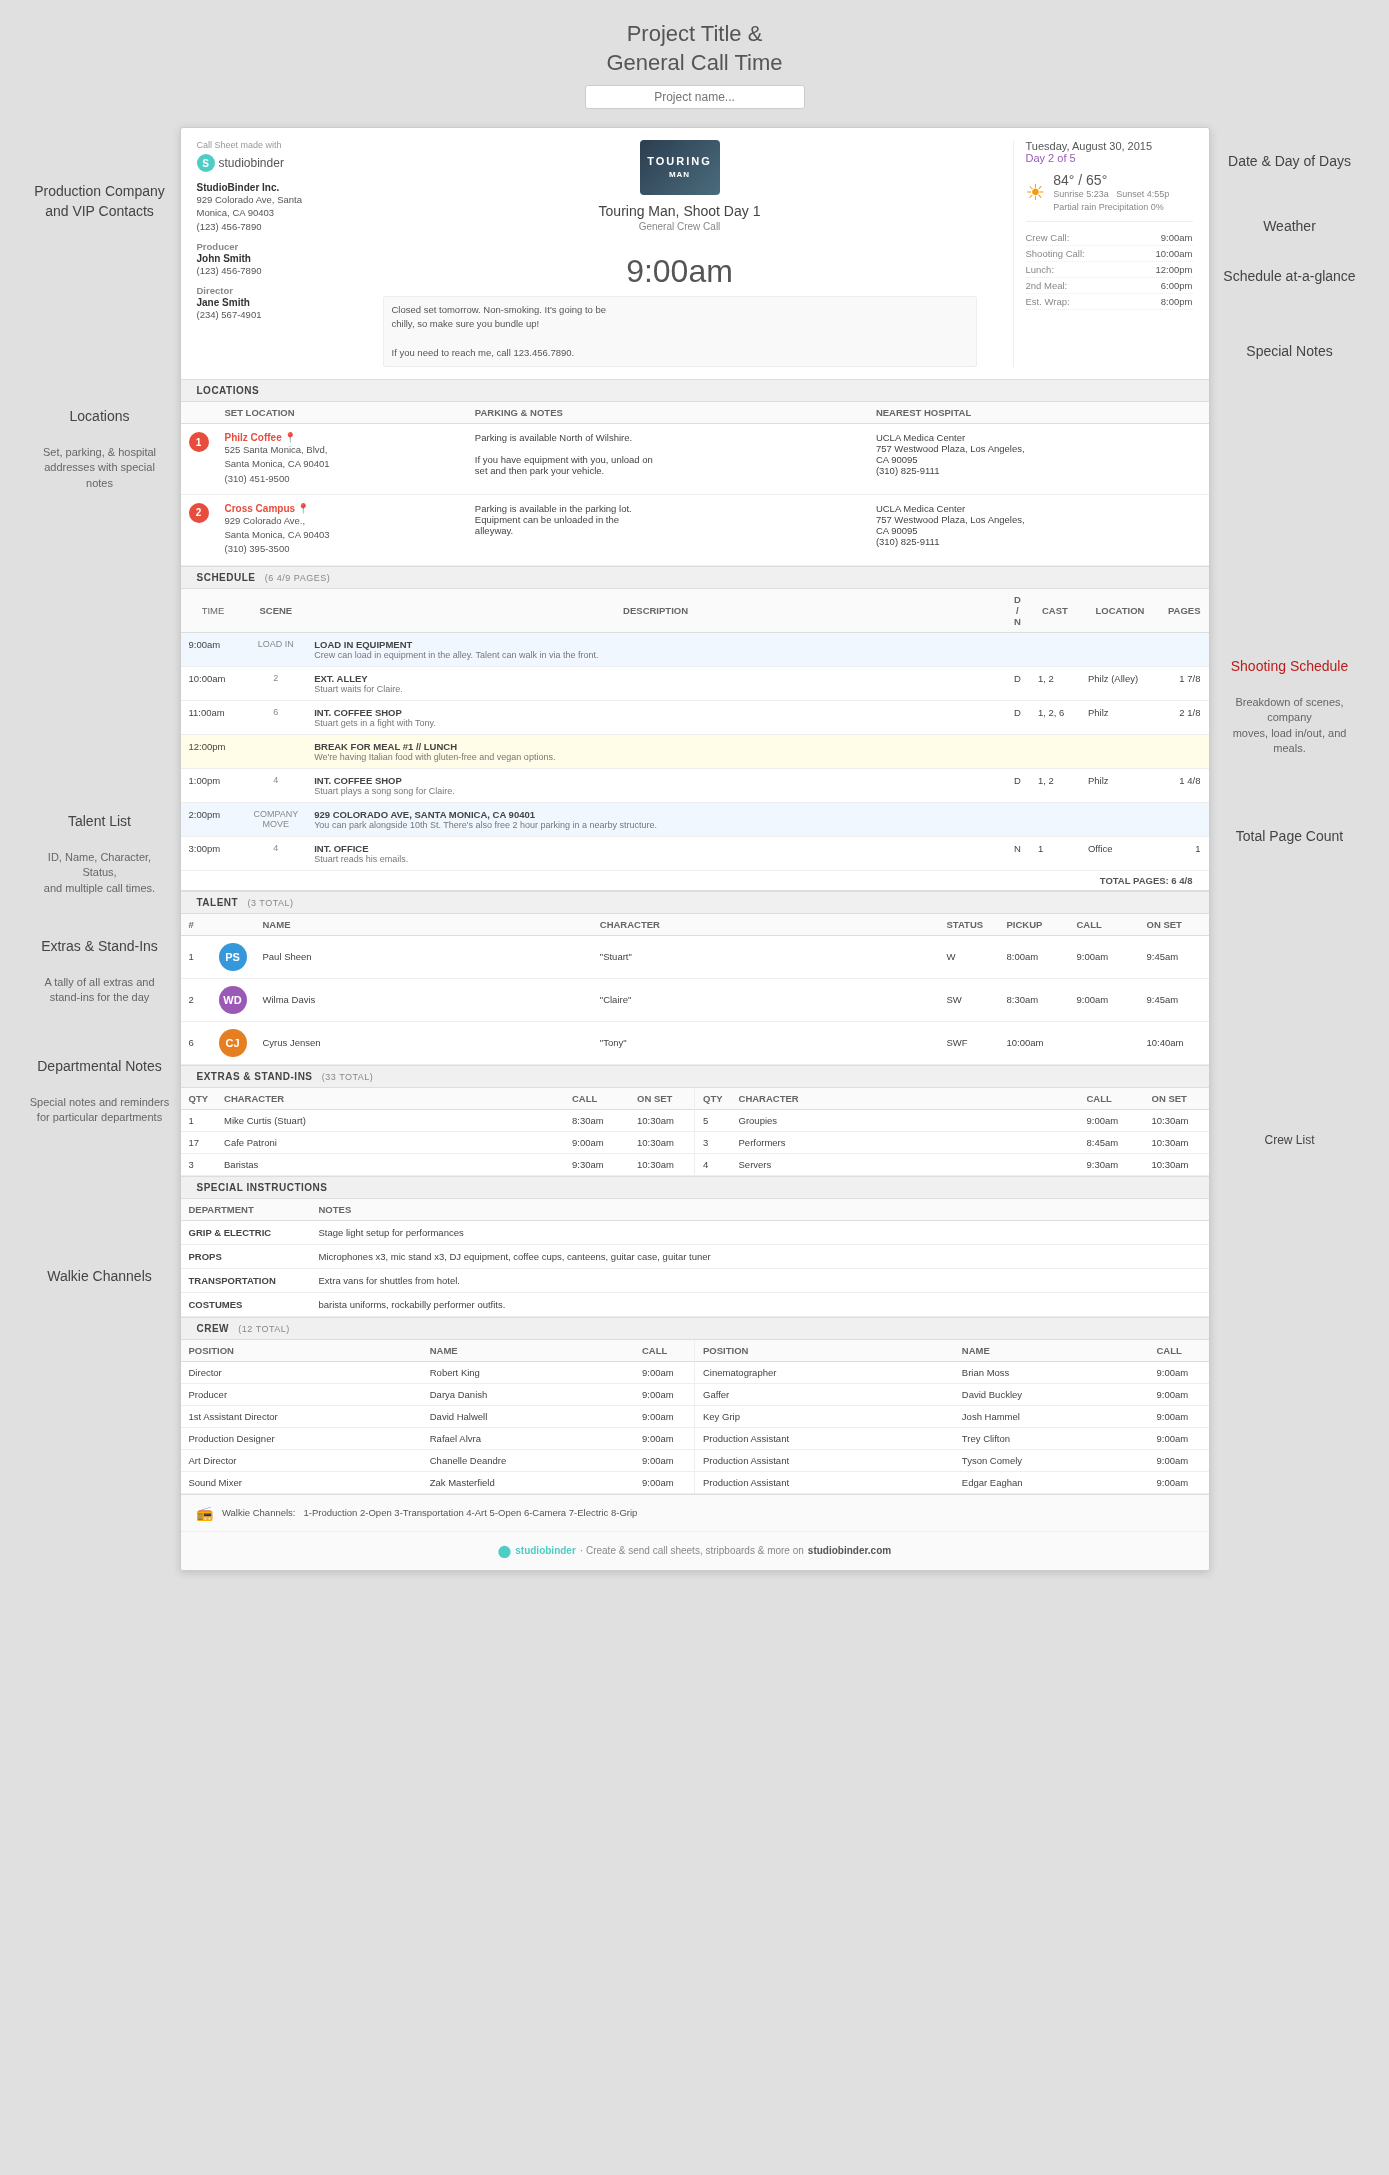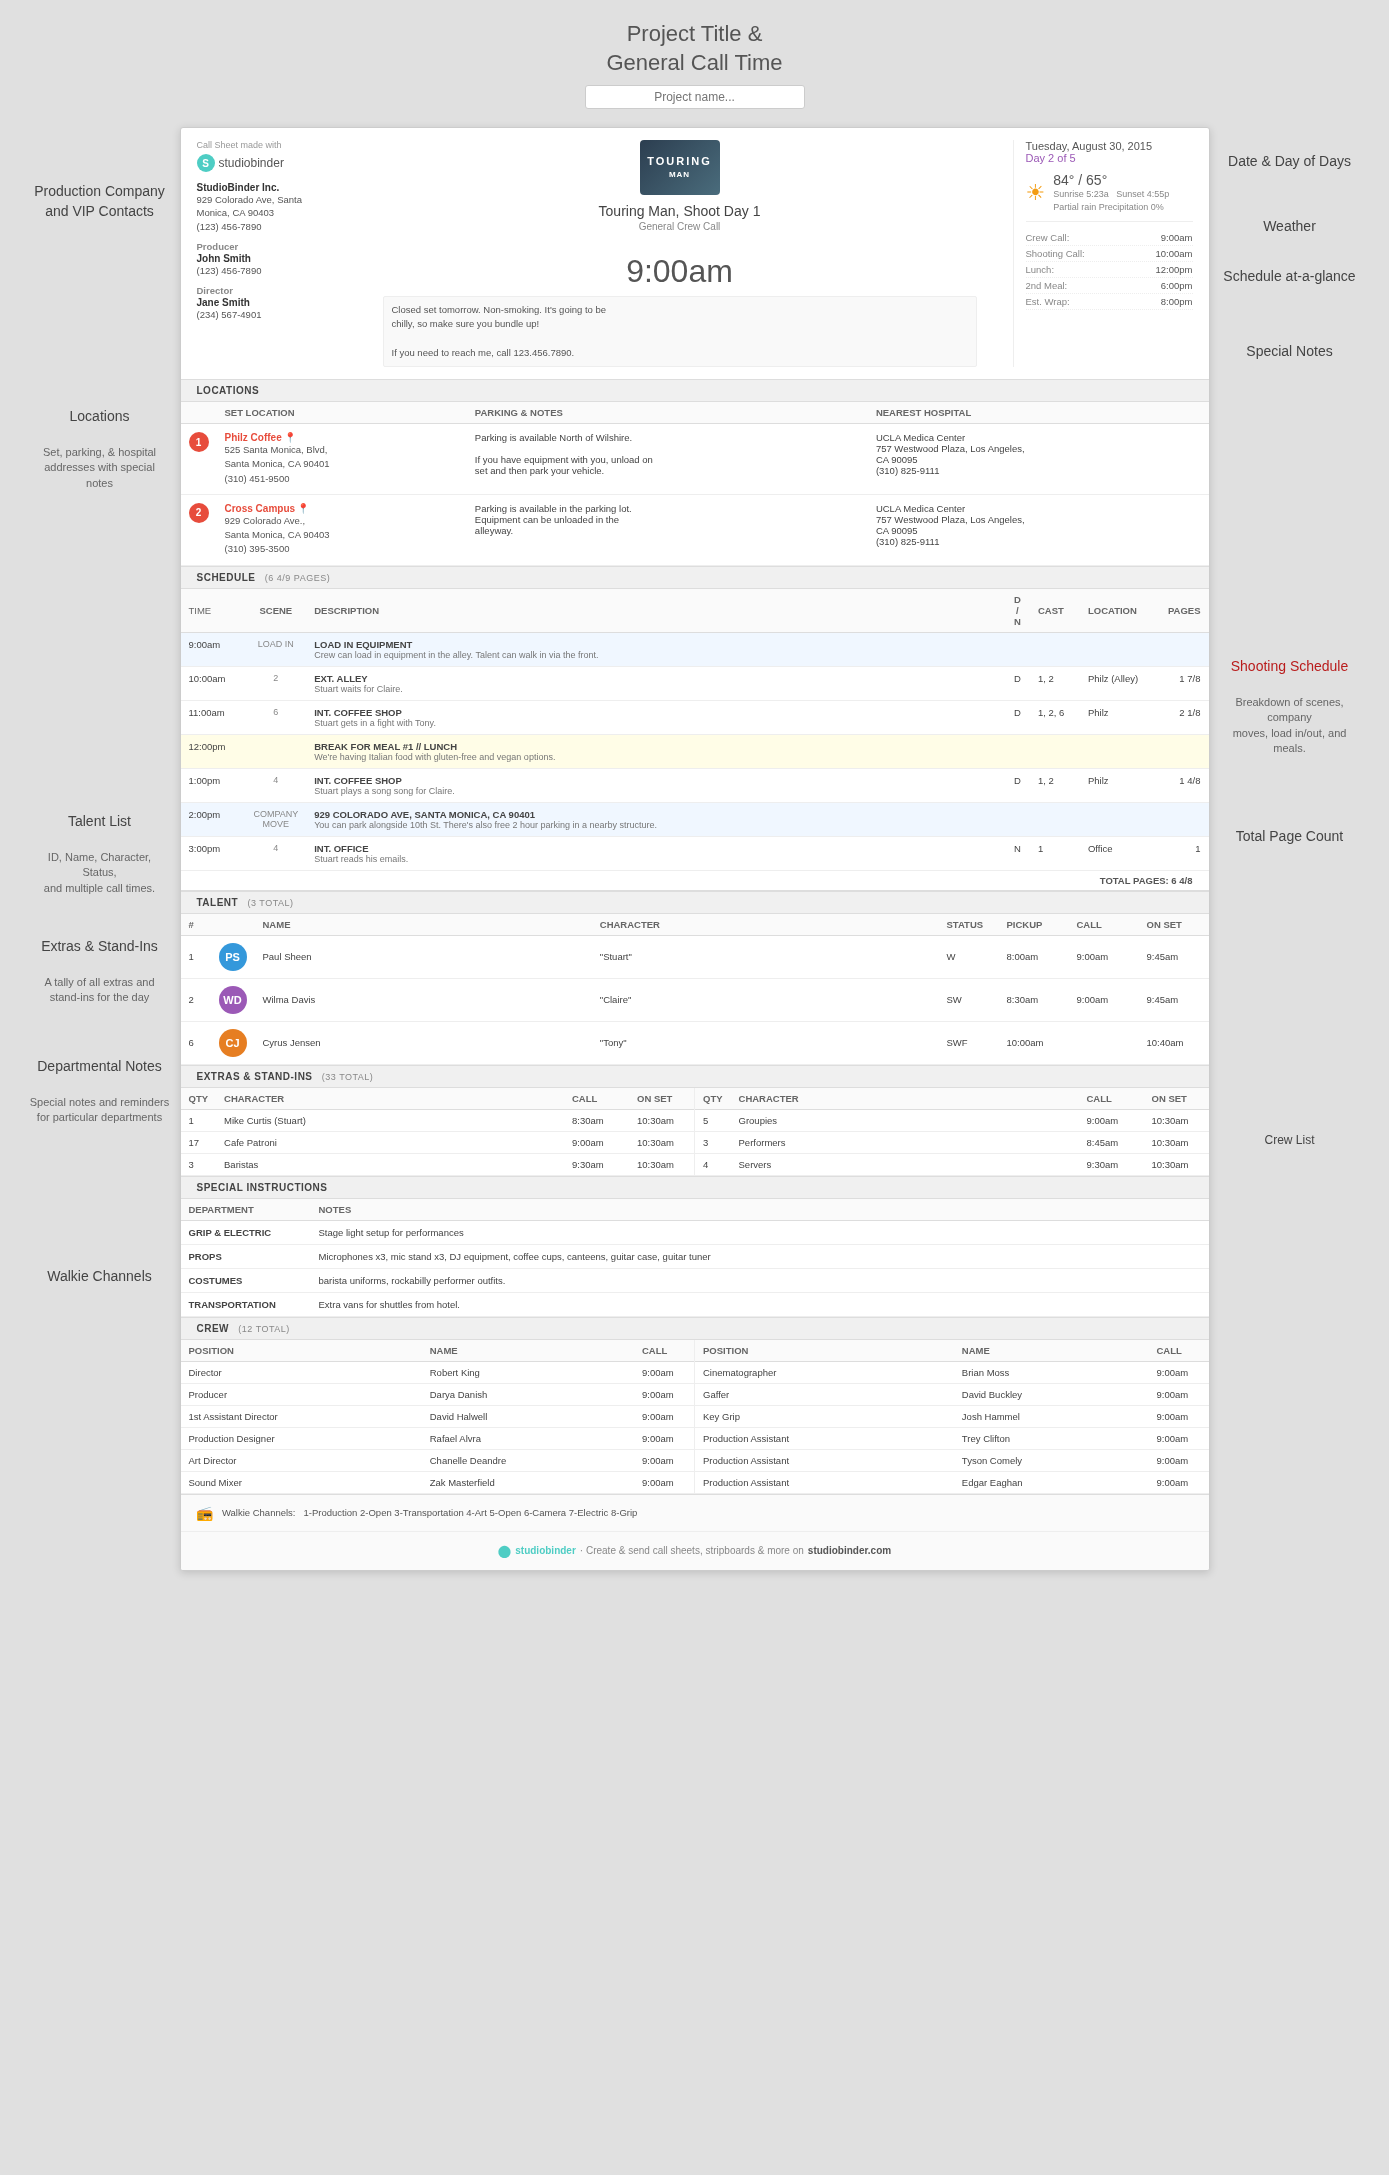--- a/index.html
+++ b/index.html
@@ -323,21 +323,21 @@
       border-collapse: collapse;
     }
     .schedule-table th {
       padding: 5px 8px;
       font-size: 9.5px;
       font-weight: 700;
       color: #666;
       text-transform: uppercase;
       border-bottom: 1px solid #ddd;
       background: #fafafa;
-      text-align: left;
+      text-align: center;
     }
     .schedule-table td {
       padding: 6px 8px;
       font-size: 9.5px;
       color: #444;
       border-bottom: 1px solid #eee;
       vertical-align: top;
     }
     .schedule-table .time-col { width: 65px; font-weight: 500; }
     .schedule-table .scene-col { width: 50px; text-align: center; }
@@ -951,26 +951,26 @@
           <tbody id="dept-tbody">
               <tr>
       <td class="dept-name">GRIP &amp; ELECTRIC</td>
       <td>Stage light setup for performances</td>
     </tr>
               <tr>
       <td class="dept-name">PROPS</td>
       <td>Microphones x3, mic stand x3, DJ equipment, coffee cups, canteens, guitar case, guitar tuner</td>
     </tr>
               <tr>
+      <td class="dept-name">TRANSPORTATION</td>
+      <td>Extra vans for shuttles from hotel.</td>
+    </tr>
+              <tr>
       <td class="dept-name">COSTUMES</td>
       <td>barista uniforms, rockabilly performer outfits.</td>
-    </tr>
-              <tr>
-      <td class="dept-name">TRANSPORTATION</td>
-      <td>Extra vans for shuttles from hotel.</td>
     </tr>
             </tbody>
         </table>
       </div>
 
       <div class="section">
         <div class="section-header">
           <span>CREW</span>
           <span style="font-weight:400; font-size:9px; color:#888; margin-left:6px;">(12 Total)</span>
         </div>

